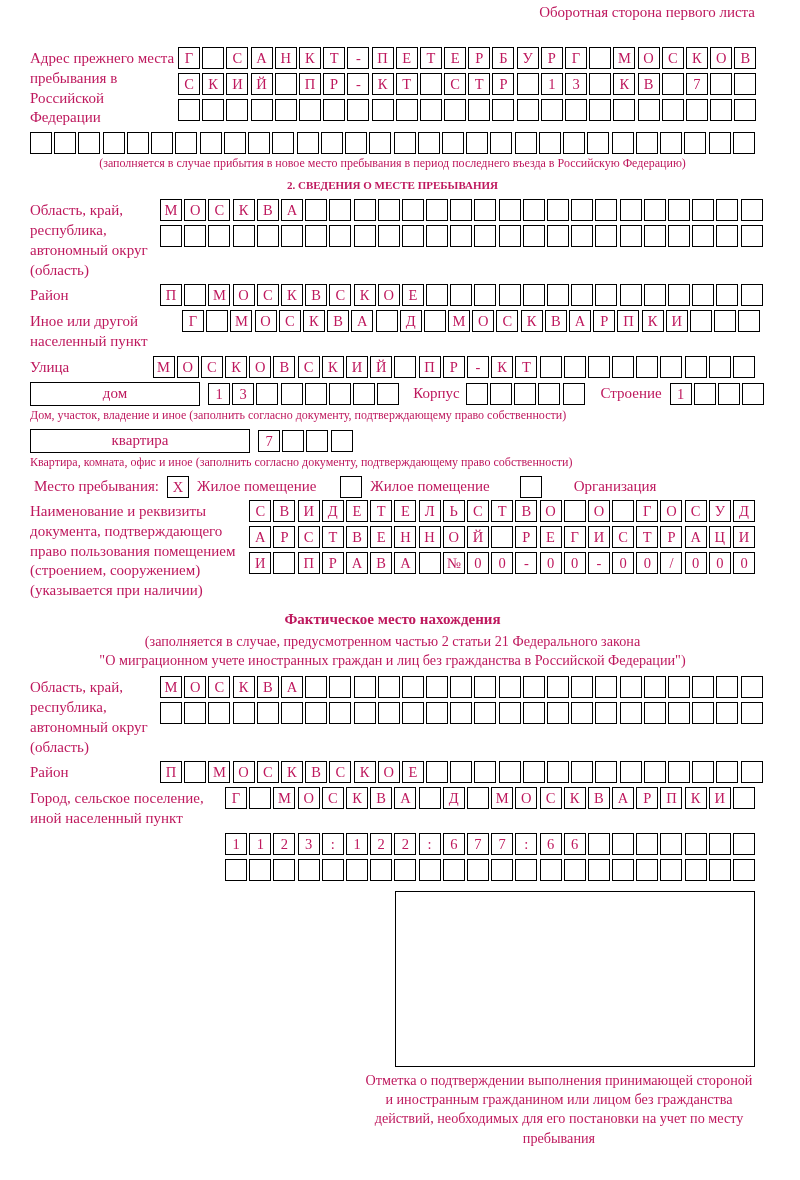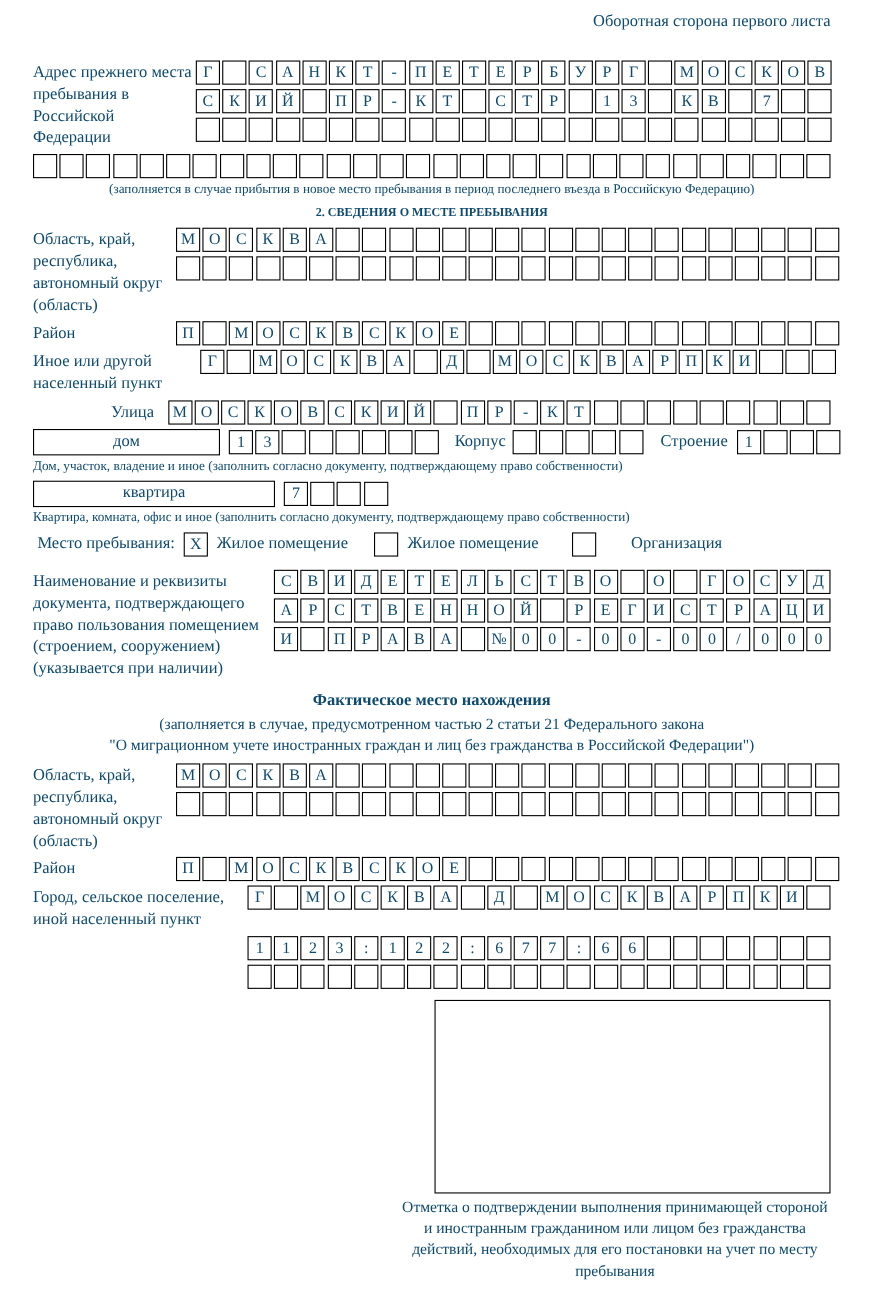--- a/index.html
+++ b/index.html
@@ -1,25 +1,25 @@
 <!DOCTYPE html>
 <html><head>
 <meta charset="utf-8">
 <style>
   html,body{margin:0;padding:0;background:#fff;}
   .page{
     width:800px;height:1180px;box-sizing:border-box;
-    padding:12px 45px 8px 30px;
+    padding:4px 45px 8px 30px;
     font-family:"Liberation Serif","DejaVu Serif",serif;
-    color:#0c4a6e;font-size:15px;position:relative;overflow:hidden;background:#fff;
+    color:#be185d;font-size:15px;position:relative;overflow:hidden;background:#fff;
   }
   .header-note{text-align:right;font-size:15px;margin-bottom:26px;}
   .form-row{display:flex;align-items:flex-start;margin-bottom:4px;}
   .flabel{flex-shrink:0;line-height:1.32;font-size:15px;padding-top:2px;}
-  .w145{width:148px;} .w135{width:130px;} .w150{width:152px;} .w120{width:110px;text-align:right;}
+  .w145{width:148px;} .w135{width:130px;} .w150{width:152px;} .w120{width:110px;}
   .w180{width:182px;} .w215{width:218px;} .w190{width:192px;}
   .boxes-col{margin-left:auto;display:flex;flex-direction:column;gap:4px;}
   .box-row{display:flex;gap:2.2px;justify-content:flex-end;}
   .box-row.left{justify-content:flex-start;}
   .box{
     display:inline-flex;align-items:center;justify-content:center;
     width:22px;height:22px;box-sizing:border-box;border:1.6px solid #000;
     font-size:14.5px;line-height:1;flex-shrink:0;background:#fff;
   }
   .full-row{display:flex;justify-content:space-between;margin:4px 0 2px 0;}
@@ -31,21 +31,21 @@
   .wide-box{
     display:inline-flex;align-items:center;justify-content:center;
     height:24px;box-sizing:border-box;border:1.6px solid #000;font-size:15px;flex-shrink:0;
   }
   .house-line{display:flex;align-items:center;margin:3px 0 2px 0;}
   .inline-label{font-size:15px;white-space:nowrap;}
   .check-line{display:flex;align-items:center;margin:6px 0 2px 4px;}
   .check-line .box{margin:0 8px;}
   .stamp-box{width:360px;height:176px;box-sizing:border-box;border:1.6px solid #000;margin-left:auto;margin-top:10px;}
   .stamp-caption{width:392px;margin-left:auto;text-align:center;font-size:14.2px;line-height:1.35;margin-top:4px;}
-  .mt2{margin-top:12px;} .mt6{margin-top:6px;}
+  .mt2{margin-top:2px;} .mt6{margin-top:6px;}
 </style>
 </head>
 <body>
 
 <div class="page">
 
   <div class="header-note">Оборотная сторона первого листа</div>
 
   <div class="form-row">
     <div class="flabel w145">Адрес прежнего места пребывания в Российской Федерации</div>

